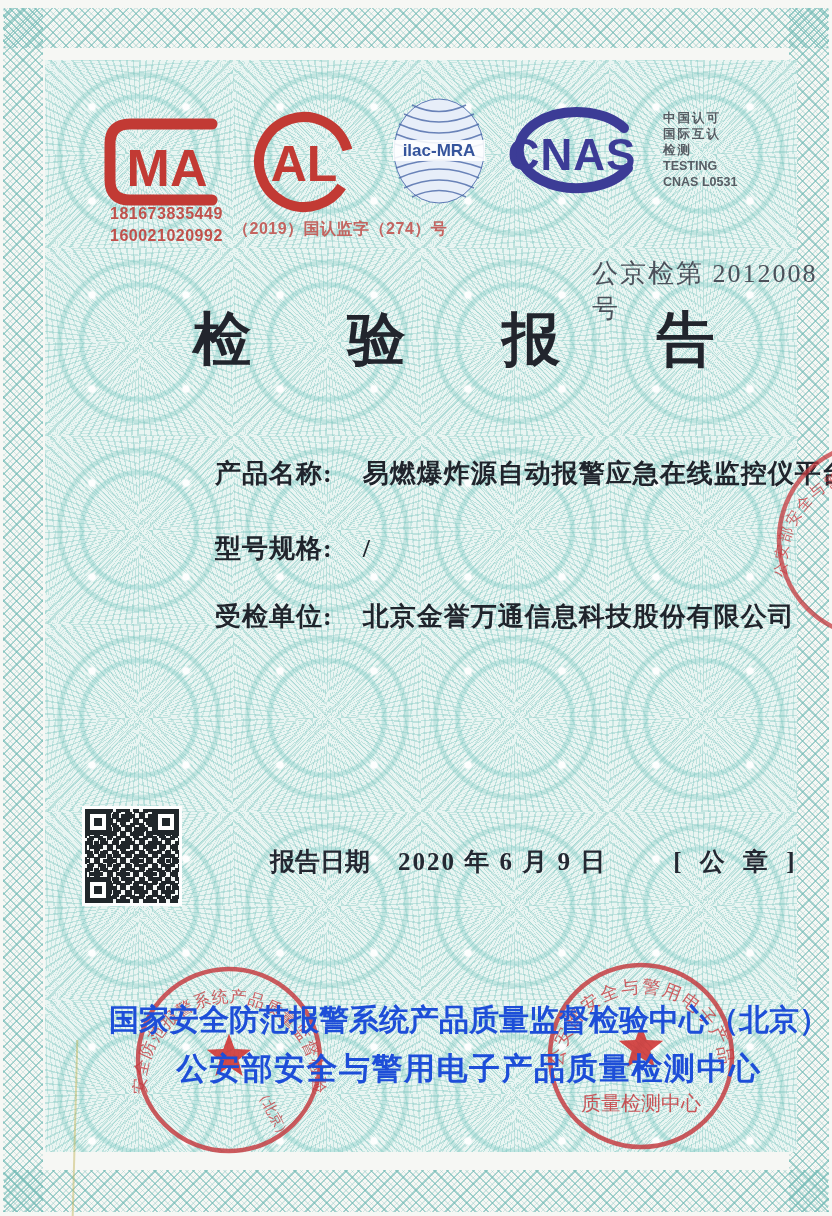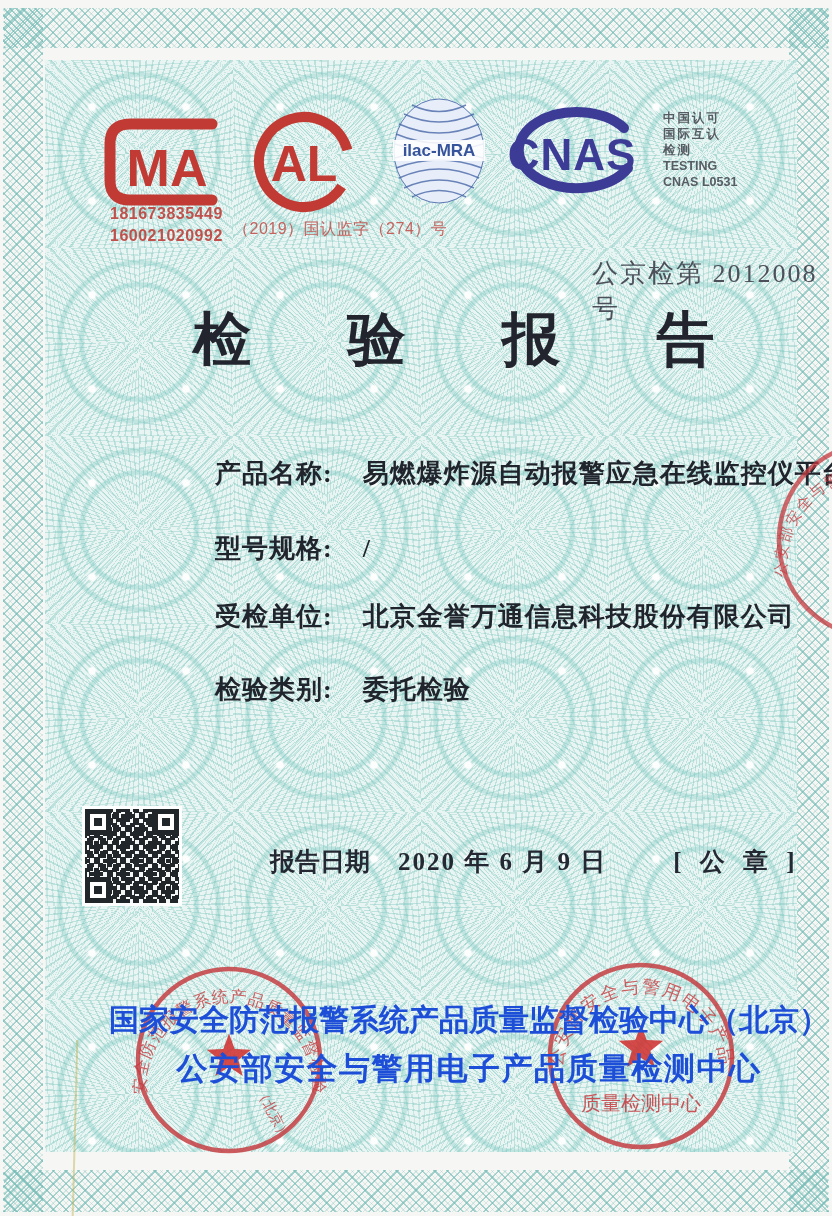--- a/index.html
+++ b/index.html
@@ -28,21 +28,21 @@
       radial-gradient(circle at 50% 50%, rgba(255,255,255,0) 0 54px, rgba(150,212,206,.5) 56px 59px, rgba(255,255,255,0) 61px 76px, rgba(140,206,200,.42) 78px 81px, rgba(255,255,255,0) 83px);
     background-size:94px 94px,188px 188px,188px 188px,188px 188px;
     background-position:0 0,0 0,94px 94px,0 0;}
 
   .abs{position:absolute;z-index:3;}
 
   
   .license{left:110px;top:203px;font-family:"Liberation Sans","DejaVu Sans",sans-serif;
            font-weight:bold;font-size:16px;line-height:22px;color:#c0504b;letter-spacing:.5px;}
   .approval{left:233px;top:219px;font-family:"Liberation Sans","DejaVu Sans",sans-serif;
-            font-weight:normal;font-size:16px;color:#c3635f;letter-spacing:.5px;}
+            font-weight:bold;font-size:16px;color:#c3635f;letter-spacing:.5px;}
   .accred{left:663px;top:110px;font-family:"Liberation Sans","DejaVu Sans",sans-serif;
           font-size:12.5px;line-height:16px;font-weight:bold;color:#565c63;}
   .accred .cjk{letter-spacing:2px;}
   .report-no{left:592px;top:256px;font-size:26px;color:#4b505a;letter-spacing:2px;}
 
   
   .title{left:193px;top:301px;font-size:58px;font-weight:bold;color:#22252d;
          white-space:pre;word-spacing:82px;}
 
   
@@ -143,23 +143,20 @@
 
   <div class="abs row r1">
     <span class="lbl">产品名称:</span><span class="val">易燃爆炸源自动报警应急在线监控仪平台</span>
   </div>
   <div class="abs row r2">
     <span class="lbl">型号规格:</span><span class="val">/</span>
   </div>
   <div class="abs row r3">
     <span class="lbl">受检单位:</span><span class="val">北京金誉万通信息科技股份有限公司</span>
   </div>
-  <div class="abs row r4">
-    <span class="lbl">检验类别:</span><span class="val">委托检验</span>
-  </div>
 
   <div class="abs qr">
     <div class="modules">
       <div class="finder f-tl"></div>
       <div class="finder f-tr"></div>
       <div class="finder f-bl"></div>
     </div>
   </div>
 
   <div class="abs date-line">

